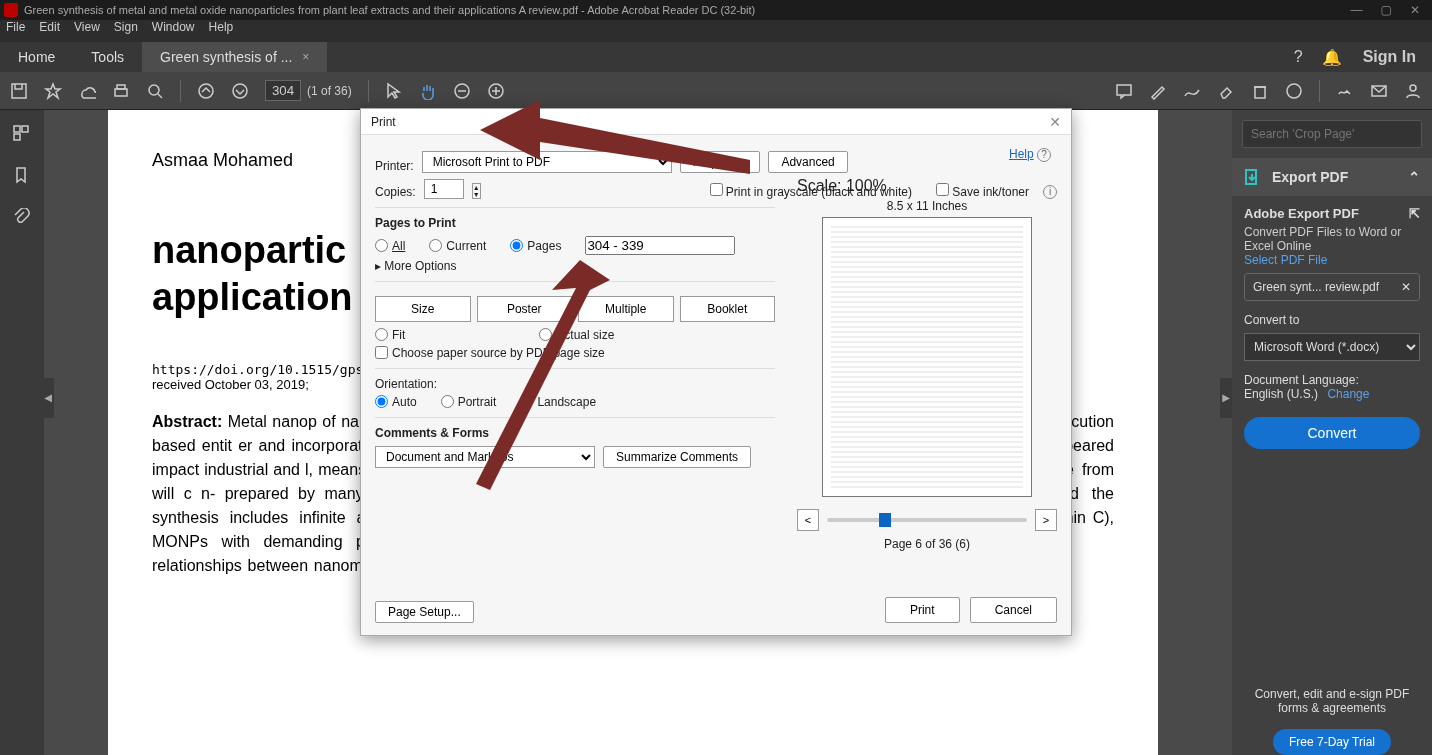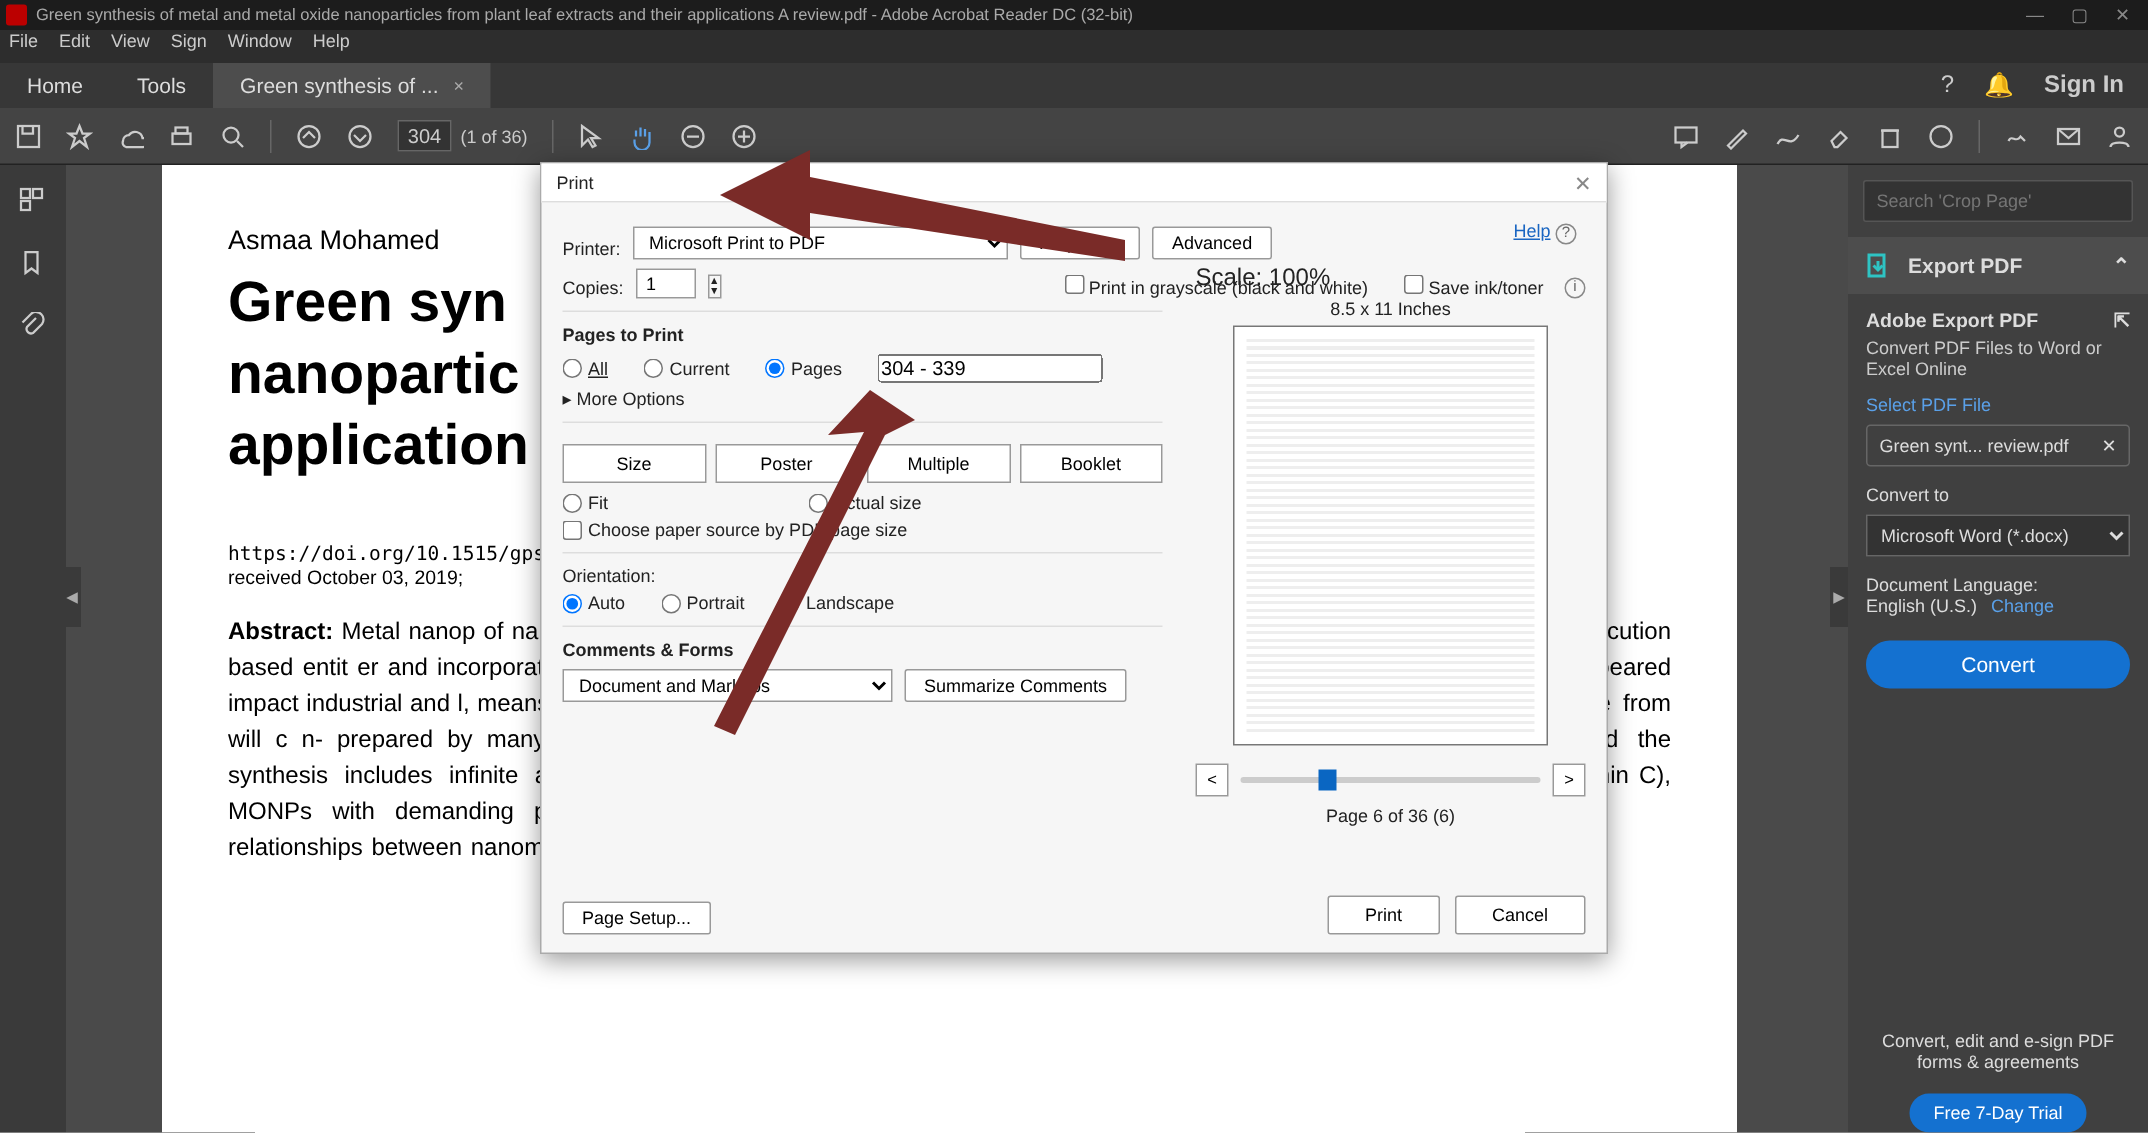--- a/index.html
+++ b/index.html
@@ -57,21 +57,21 @@
 .dialog-title{ height:26px; display:flex; align-items:center; padding:0 10px; border-bottom:1px solid #ddd; background:#fff;}
 .dialog-title .close{ margin-left:auto; color:#888; font-size:14px;}
 .dlg-body{ padding:10px 14px;}
 .dlg-row{ display:flex; align-items:flex-end; gap:8px; margin:6px 0;}
 .dlg-row label{ font-size:12px;}
 .dlg-row select,.dlg-row input[type=text]{ border:1px solid #999; padding:2px 6px; font-size:12px; background:#fff;}
 .dlg-btn{ border:1px solid #999; background:#fff; padding:3px 12px; font-size:12px; border-radius:2px;}
 .dlg-section{ border-top:1px solid #ddd; margin-top:8px; padding-top:8px;}
 .dlg-section h4{ font-size:12px; font-weight:700; margin-bottom:6px;}
 .radio-row{ display:flex; align-items:center; gap:24px; margin:4px 0;}
-.radio-row label{ display:flex; align-items:center; gap:4px;}
+.radio-row label{ display:flex; align-items:flex-start; gap:4px;}
 .seg-btns{ display:flex; gap:6px; margin:6px 0;}
 .seg-btns button{ flex:1; border:1px solid #999; background:#fff; padding:5px 0; font-size:12px;}
 .preview{ position:absolute; right:14px; top:68px; width:260px;}
 .preview .scale{ font-size:16px; margin-bottom:4px;}
 .preview .dims{ font-size:12px; text-align:center; margin-bottom:4px;}
 .preview .thumb{ width:210px; height:280px; background:#fff; border:1px solid #777; margin:0 auto; position:relative;}
 .preview .thumb::after{content:""; position:absolute; left:8px; right:8px; top:8px; bottom:8px; background:repeating-linear-gradient(#eee,#eee 2px,#fff 2px,#fff 5px);}
 .preview .nav{ display:flex; align-items:center; justify-content:center; gap:8px; margin-top:12px;}
 .preview .nav button{ border:1px solid #999; background:#fff; width:22px; height:22px; font-size:11px;}
 .preview .slider{ flex:1; height:4px; background:#ccc; position:relative; border-radius:2px;}
@@ -225,21 +225,21 @@
       </svg>
     <svg>
         <path d="M12 4l-6 6a3 3 0 0 0 4 4l6-6a5 5 0 0 0-7-7l-6 6"></path>
       </svg>
   </div>
 
   <div class="doc-area">
     <div class="doc-page">
       <h2>Asmaa Mohamed</h2>
       <h1>
-        <span>Green syn</span><br>
+        <br>
         <span>nanopartic</span><br>
         <span>application</span>
       </h1>
       <div class="doi">https://doi.org/10.1515/gps</div>
       <div class="recv">received October 03, 2019;</div>
       <div class="body">
         <b>Abstract:</b><span> Metal nanop                                                                                                                            of nanoparticles (MONPs)                                                                                                             ne new nano-based entit                                                                                                                  er and incorporated into                                                                                                                  ), cosmetics, medicines,                                                                                                                     er impact industrial and                                                                                                                   l, means that nanomater                                                                                                                   nt assisted device will c                                                                                                                 n- prepared by many met                                                                                                                 er the conventional cher                                                                                                                  a synthesis includes infinite accession to produce MNPs and MONPs with demanding properties. The structure–function relationships between nanomaterials and key information for life cycle evaluation lead to the production of high execution nanoscale materials that are tion, pertinent concerns appeared related to the green synthesis of metal and metal oxide from plant extracts, nanoparticle formation mechanism, and the importance of flavonoids, vitamin B₂, ascorbic acid (vitamin C), and</span>
       </div>
     </div>
   </div>
@@ -256,21 +256,21 @@
         </svg>
       <span>Export PDF</span>
       <span style="margin-left:auto;">⌃</span>
     </div>
     <div class="section-body">
       <div style="font-weight:600;font-size:13px;display:flex;justify-content:space-between;">
         <span>Adobe Export PDF</span>
         <span>⇱</span>
       </div>
       <div style="margin-top:4px;color:#ccc;">Convert PDF Files to Word or Excel Online</div>
-      <div class="link" style="margin-top:10px;">Select PDF File</div>
+      <div class="link" style="">Select PDF File</div>
       <div class="filechip">
         <span>Green synt... review.pdf</span>
         <span>✕</span>
       </div>
       <div style="margin-top:12px;">Convert to</div>
       <select><option>Microsoft Word (*.docx)</option></select>
       <div style="margin-top:12px;">Document Language:</div>
       <div>
         <span>English (U.S.)</span>
         <span class="link" style="margin-left:6px;">Change</span>

